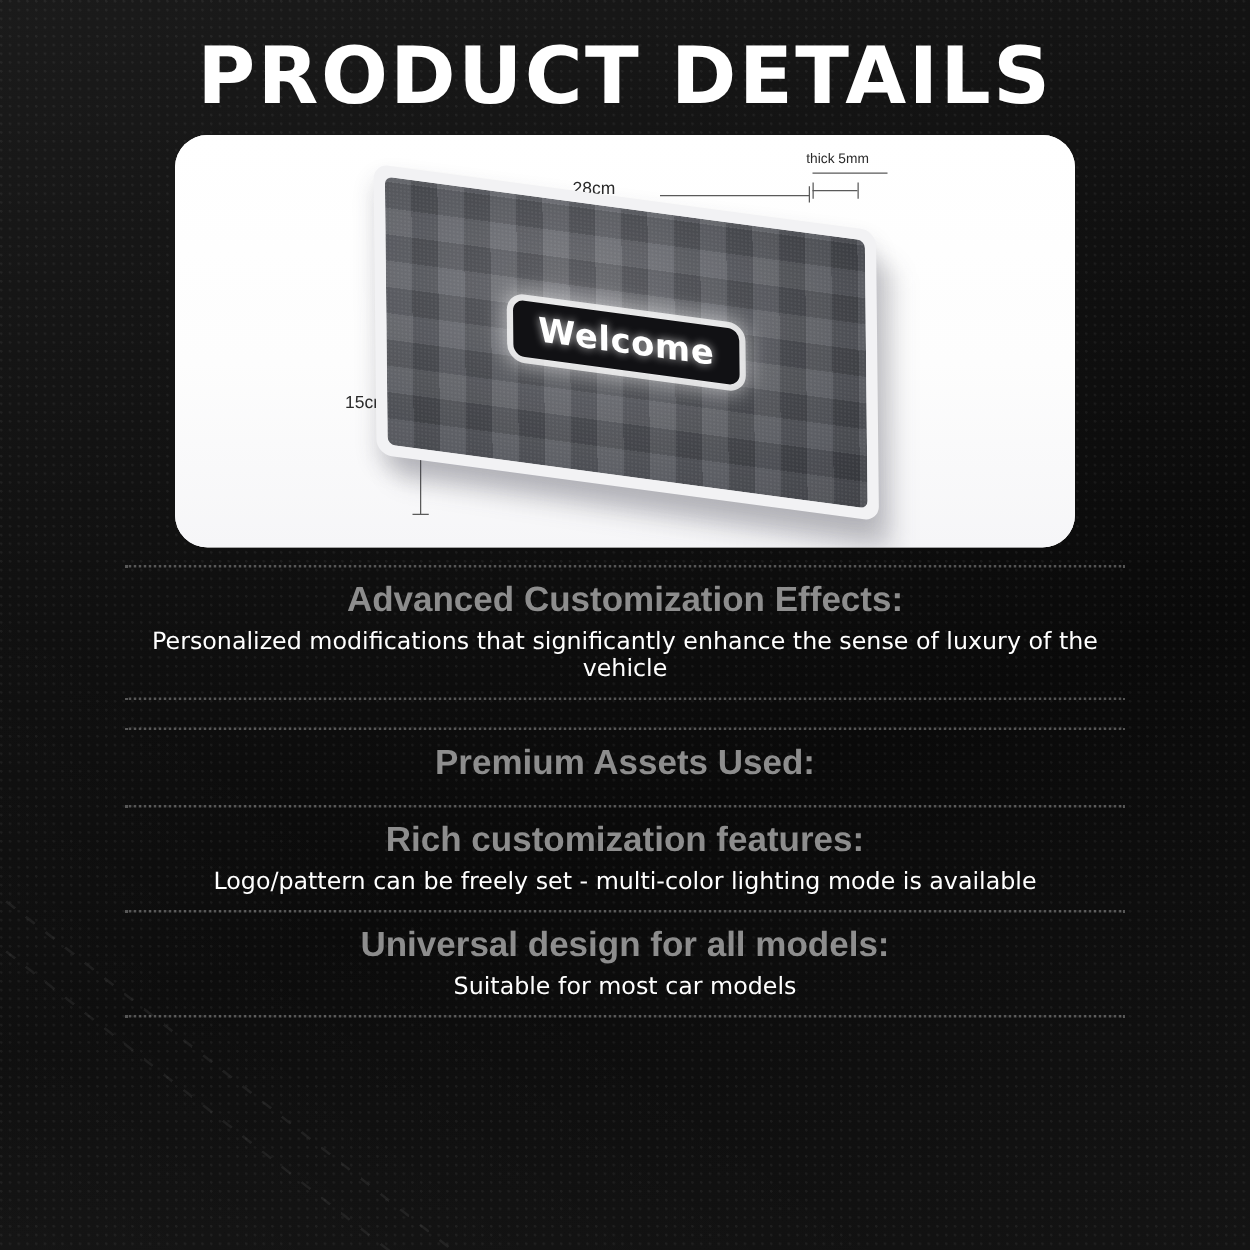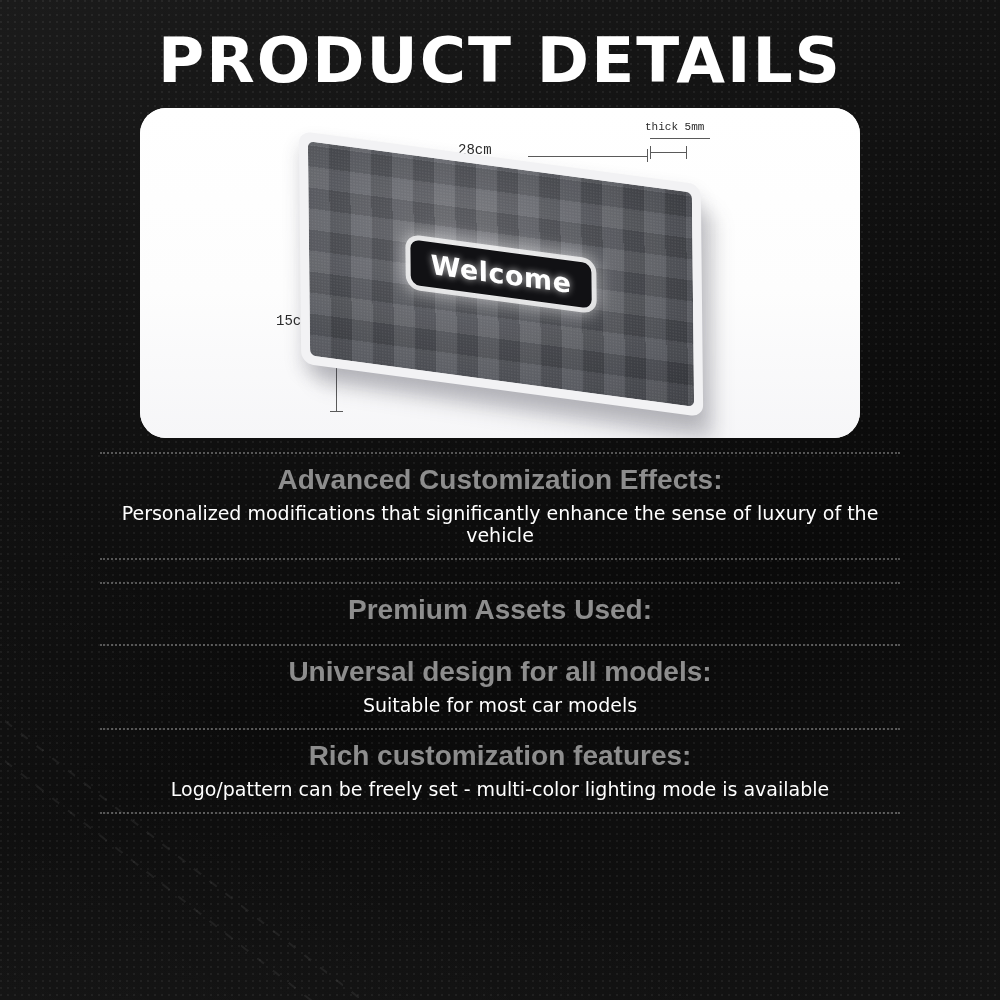--- a/index.html
+++ b/index.html
@@ -87,21 +87,21 @@
     position: absolute;
     inset: 0;
     background: linear-gradient(180deg, #ffffff 0%, #fdfdfd 55%, #f6f6f8 100%);
   }
 
   
   .dim-label {
     position: absolute;
     color: #2a2a2a;
     font-size: 14px;
-    font-family: Liberation Mono, monospace;
+    font-family: Liberation Sans, sans-serif;
     white-space: nowrap;
   }
   .dim-top { left: 318px; top: 34px; }
   .dim-thick { left: 505px; top: 13px; font-size: 11px; }
   .dim-left { left: 136px; top: 205px; }
 
   .arrow-line {
     position: absolute;
     background: #5a5a5a;
     height: 1px;
@@ -268,24 +268,24 @@
     </div>
 
     <div class="feature">
     </div>
 
     <div class="feature">
       <div class="feature-heading">Premium Assets Used:</div>
     </div>
 
     <div class="feature">
+      <div class="feature-heading">Rich customization features:</div>
+      <div class="feature-desc">Logo/pattern can be freely set - multi-color lighting mode is available</div>
+    </div>
+
+    <div class="feature">
       <div class="feature-heading">Universal design for all models:</div>
       <div class="feature-desc">Suitable for most car models</div>
     </div>
 
-    <div class="feature">
-      <div class="feature-heading">Rich customization features:</div>
-      <div class="feature-desc">Logo/pattern can be freely set - multi-color lighting mode is available</div>
-    </div>
-
   </div>
 
 </div>
 
 </body></html>

